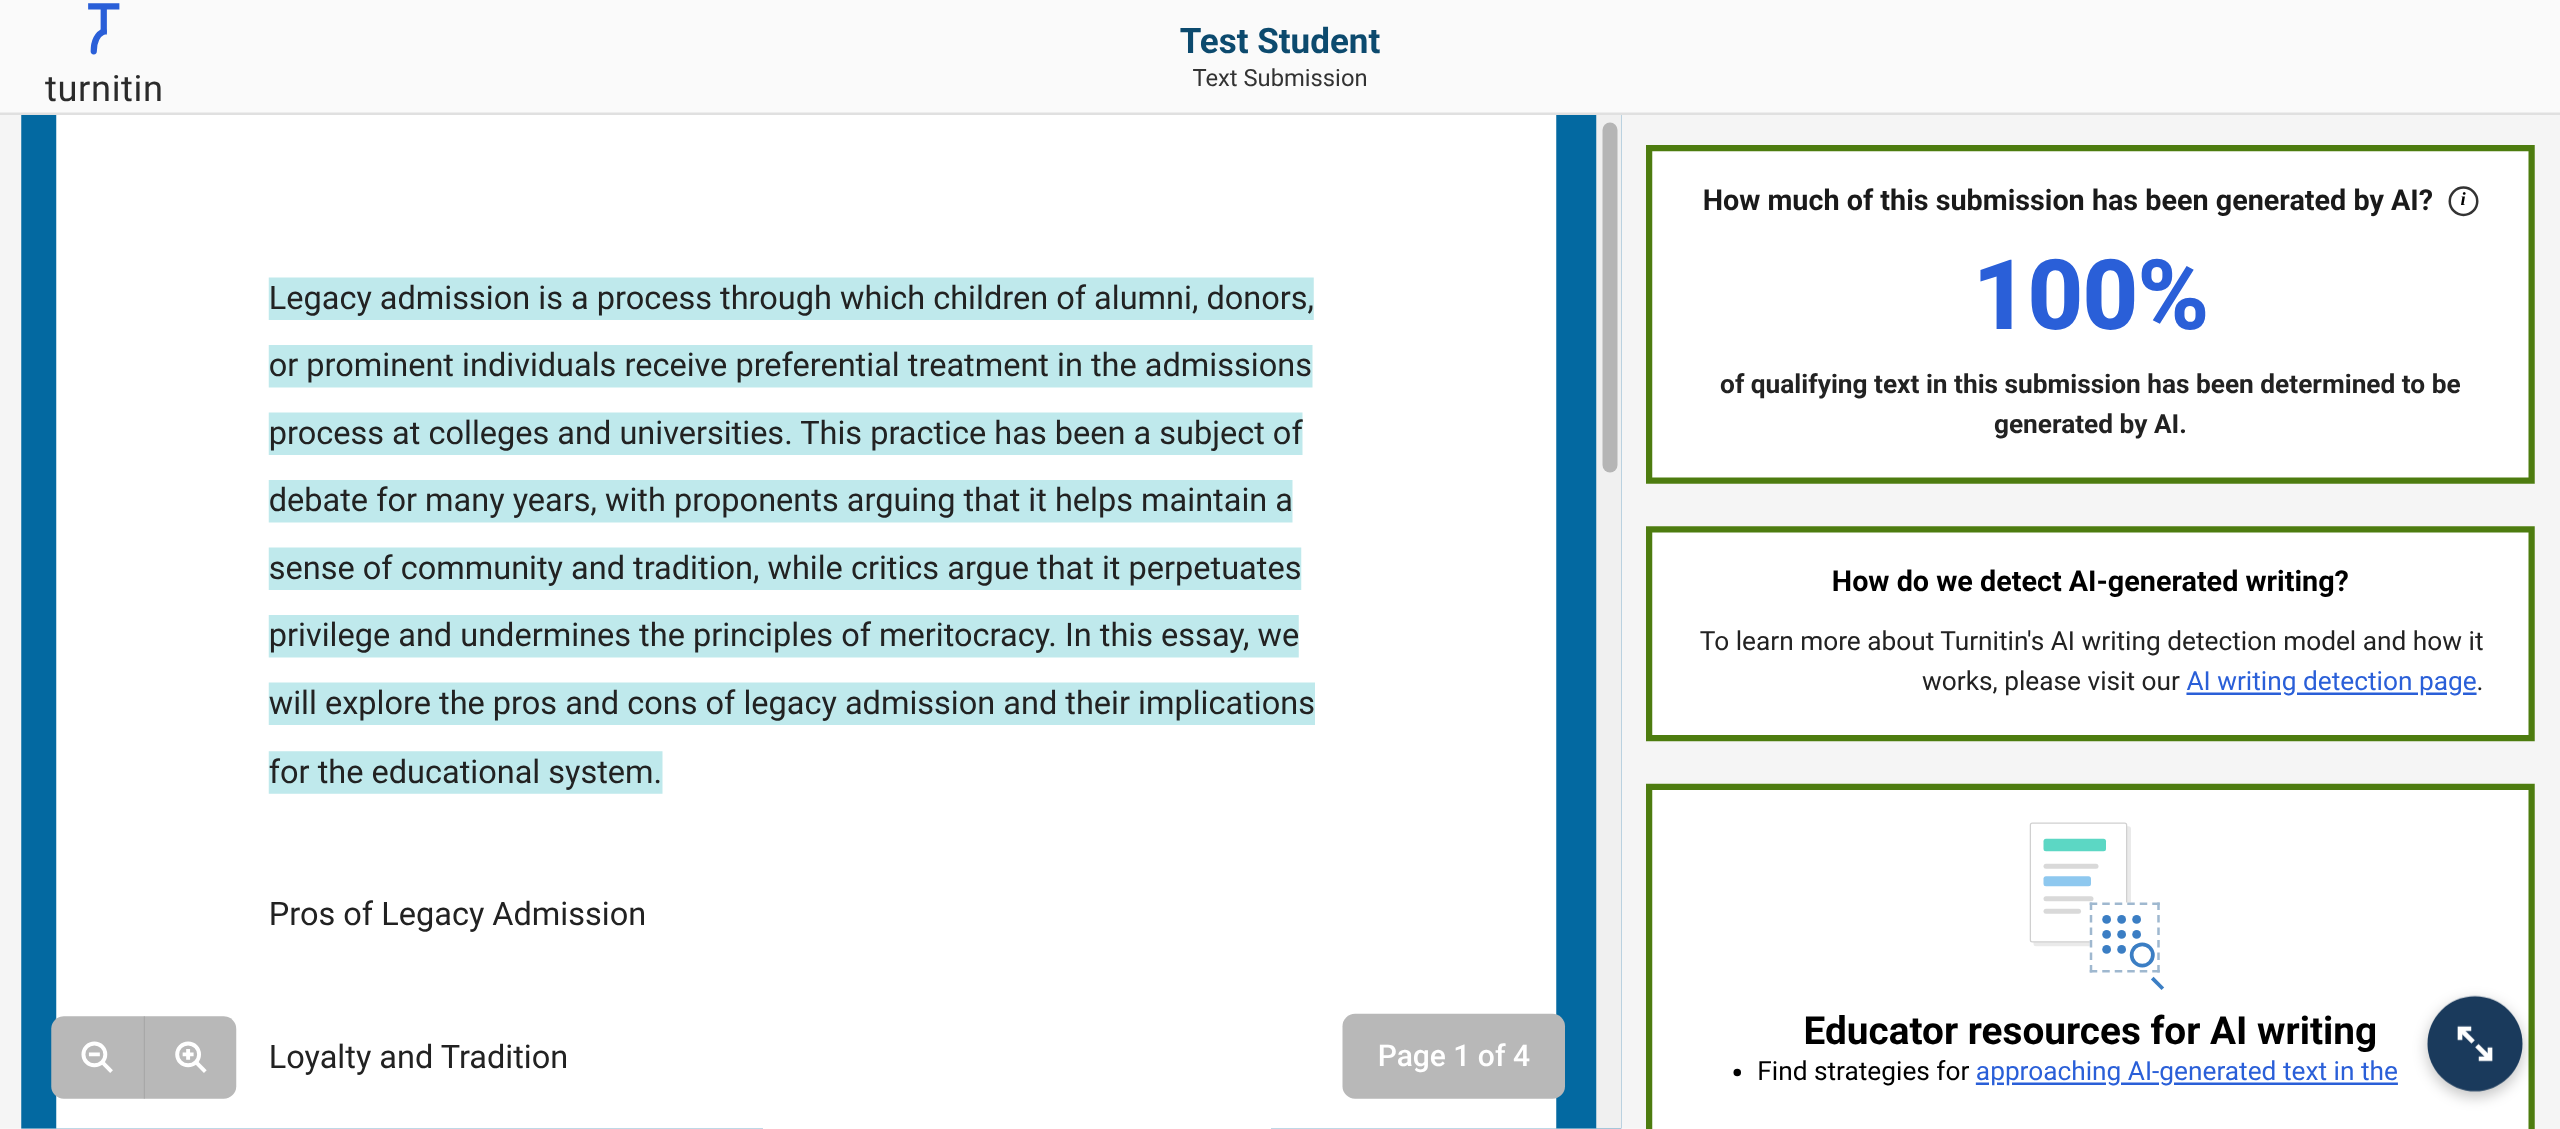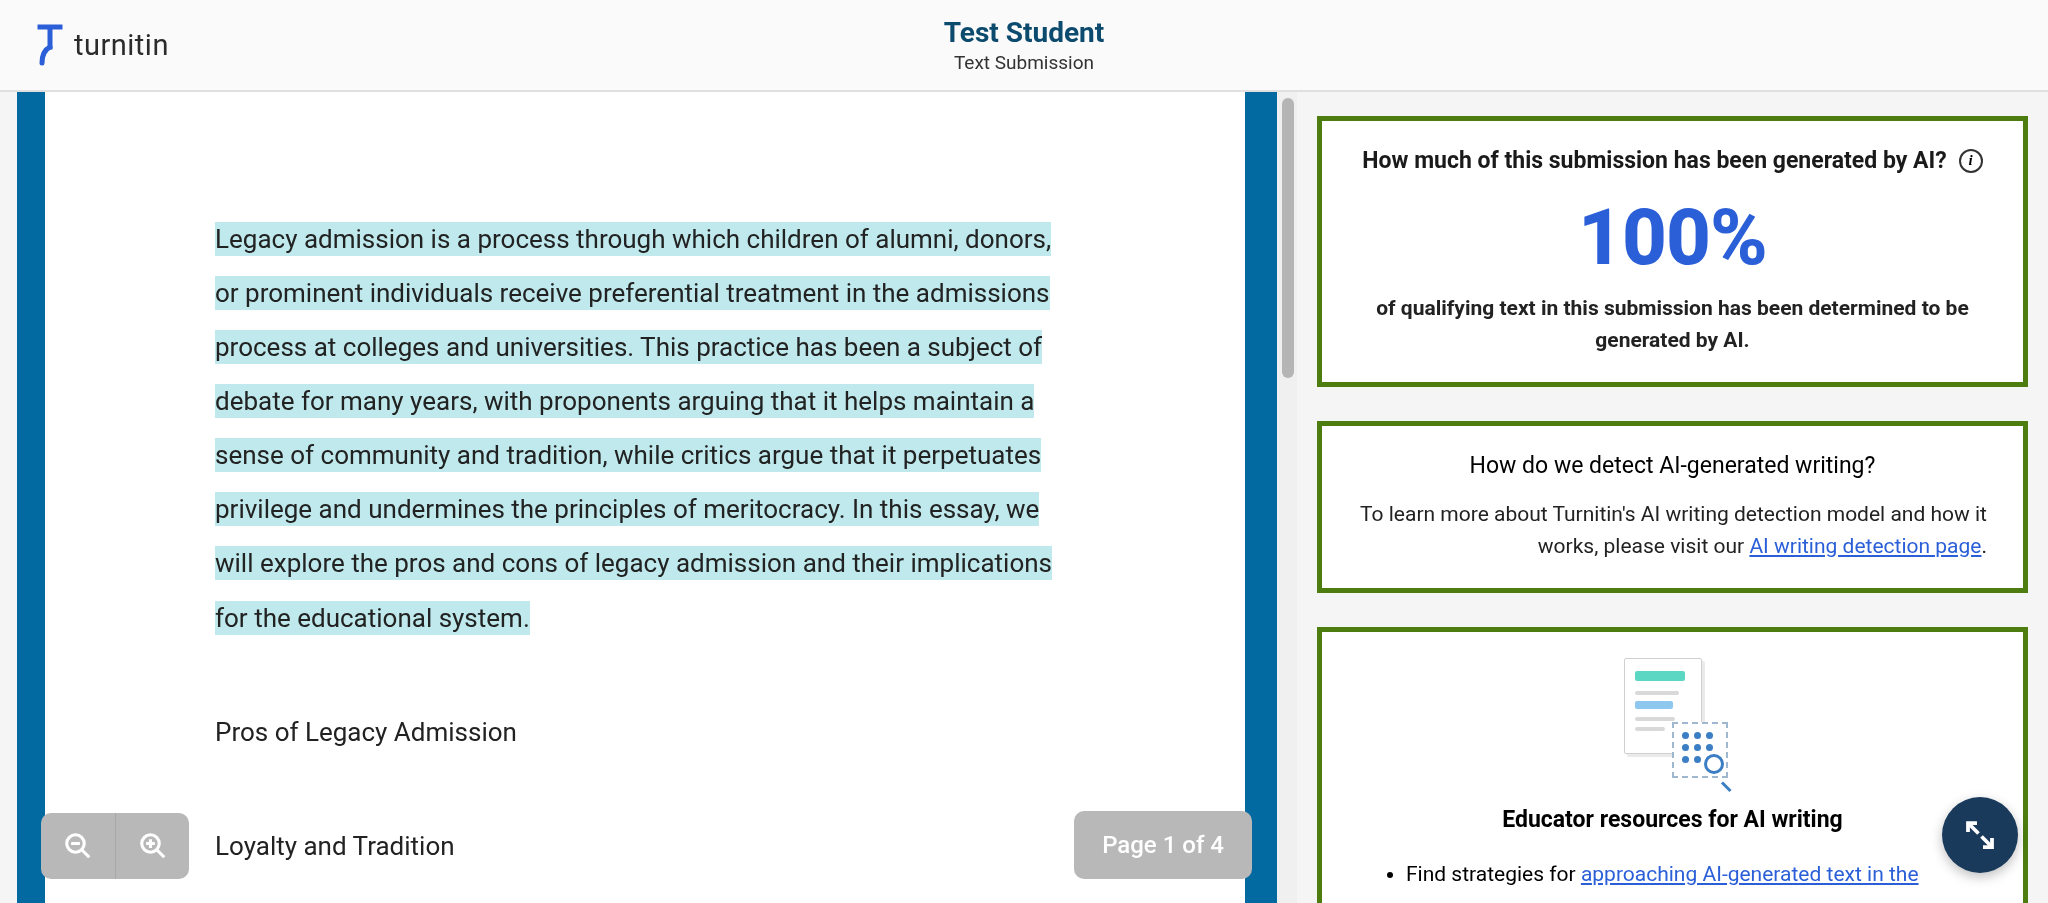--- a/index.html
+++ b/index.html
@@ -22,20 +22,21 @@
     position: relative;
   }
   .logo {
     position: absolute;
     left: 36px;
     top: 50%;
     transform: translateY(-50%);
     display: flex;
     align-items: center;
     gap: 10px;
+    flex-direction: column;
   }
   .logo-mark { 
     width: 28px; height: 44px; position: relative;
   }
   .logo-text {
     font-size: 29px;
     color: #2b2b2b;
     letter-spacing: 0.5px;
     font-weight: 400;
   }
@@ -165,21 +166,21 @@
   }
   .percent-caption {
     font-size: 21px;
     color: #222;
     text-align: center;
     line-height: 1.5;
     padding: 0 10px;
     font-weight: bold;
   }
   .detect-title {
-    font-size: 23px; font-weight: 400; text-align: center; margin-bottom: 20px;
+    font-size: 23px; font-weight: 700; text-align: center; margin-bottom: 20px;
   }
   .detect-body {
     font-size: 21px; text-align: right; line-height: 1.5; color: #222;
   }
   .link { color: #2a5fd8; text-decoration: underline; cursor: pointer; }
 
   .resources-card { text-align: center; }
   .resource-illustration {
     width: 110px; height: 120px; margin: 0 auto 28px; position: relative;
   }
@@ -198,21 +199,21 @@
     position: absolute; right: 0; bottom: 0; width: 56px; height: 56px;
     border: 2px dashed #9fb8cf; background: #fff;
   }
   .scan-illus .dot { position: absolute; width: 7px; height: 7px; border-radius: 50%; background: #3b7ec4; }
   .mag {
     position: absolute; right: -6px; bottom: -6px; width: 28px; height: 28px;
   }
   .mag .circle { width: 20px; height: 20px; border: 3px solid #3b7ec4; border-radius: 50%; background: #fff; }
   .mag .handle { position: absolute; right: -2px; bottom: -2px; width: 12px; height: 3px; background: #3b7ec4; transform: rotate(45deg); transform-origin: left center; }
 
-  .resources-title { font-size: 23px; font-weight: 700; margin-bottom: 26px; }
+  .resources-title { font-size: 31px; font-weight: 700; }
   .resources-list { text-align: left; padding-left: 48px; font-size: 21px; line-height: 1.5; }
   .resources-list li { margin-bottom: 8px; }
 
   
   .fab {
     position: absolute;
     right: 30px;
     bottom: 30px;
     width: 76px; height: 76px;
     background: #1a3a5c;

